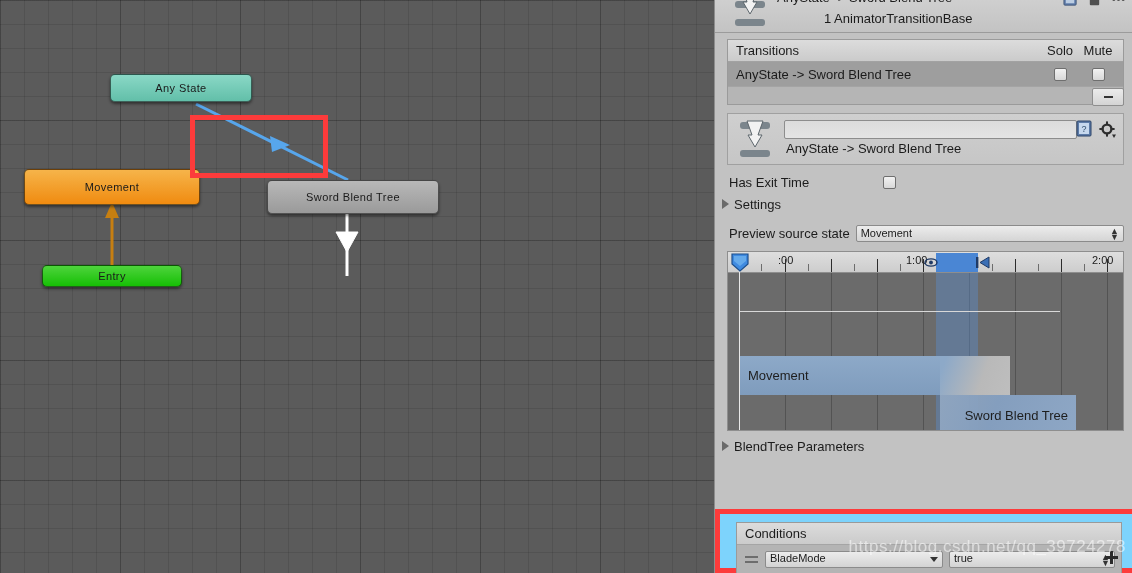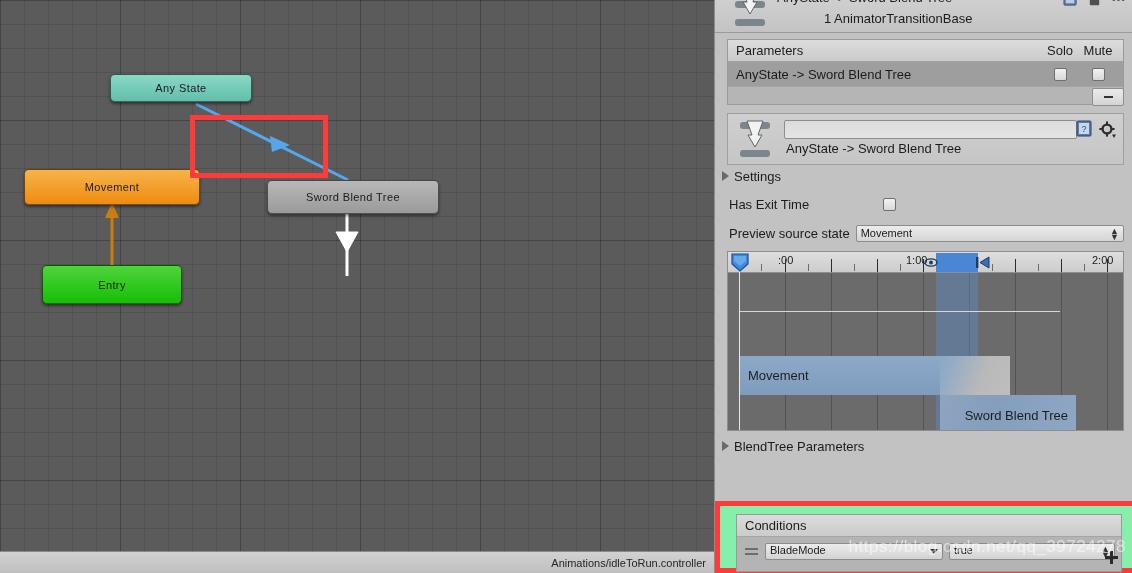--- a/index.html
+++ b/index.html
@@ -226,23 +226,23 @@
   #bt-row { height: 22px; margin-top: 4px; padding-left: 14px; display: flex; align-items: center; }
   #bt-row .tri {
     width: 0; height: 0; border-left: 7px solid #6a6a6a;
     border-top: 5px solid transparent; border-bottom: 5px solid transparent;
     margin-right: 5px; margin-left: -7px;
   }
   #bt-row .lbl { font-size: 13px; }
 
   
   #cond-outline {
-    position: absolute; left: 0; bottom: 0; width: 418px; height: 72px;
+    position: absolute; left: 0; bottom: 0; width: 418px; height: 64px;
     border: 5px solid #fc3b3b; border-right: none;
-    background: #86efac;
+    background: #7dd3fc;
   }
   #cond-box {
     position: absolute; left: 16px; top: 8px; right: 11px; height: 58px;
     background: #b4b4b4; border: 1px solid #9a9a9a;
   }
   #cond-head {
     height: 22px; background: linear-gradient(#dcdcdc,#cbcbcb);
     border-bottom: 1px solid #a5a5a5;
     display: flex; align-items: center; padding-left: 8px; font-size: 13px;
   }
@@ -292,34 +292,31 @@
     </svg>
 
     <div class="node any" style="left:110px; top:74px; width:142px; height:28px;">
       <span>Any State</span>
     </div>
 
     <div class="node movement" style="left:24px; top:169px; width:176px; height:36px;">
       <span>Movement</span>
     </div>
 
-    <div class="node entry" style="left:42px; top:265px; width:140px; height:39px;">
+    <div class="node entry" style="left:42px; top:265px; width:140px; height:22px;">
       <span>Entry</span>
     </div>
 
     <div class="node blend" style="left:267px; top:180px; width:172px; height:34px;">
       <span>Sword Blend Tree</span>
     </div>
 
 
     <div id="redbox"></div>
 
-    <div id="statusbar">
-      <span>Animations/idleToRun.controller</span>
-    </div>
   </div>
 
   <div id="inspector">
 
     <div id="insp-header">
       <svg class="trans-icon" viewBox="0 0 34 42">
         <rect x="2" y="13" width="30" height="7" rx="3" fill="#7b858c"></rect>
         <rect x="2" y="31" width="30" height="7" rx="3" fill="#7b858c"></rect>
         <polygon points="9,-4 25,-4 20,14 24,14 17,26 10,14 14,14" fill="#f2f2f2" stroke="#5d666c" stroke-width="1"></polygon>
       </svg>
@@ -337,21 +334,21 @@
         <svg class="hdr-ic" viewBox="0 0 16 16">
           <circle cx="3" cy="8" r="1.6" fill="#3b3b3b"></circle>
           <circle cx="8" cy="8" r="1.6" fill="#3b3b3b"></circle>
           <circle cx="13" cy="8" r="1.6" fill="#3b3b3b"></circle>
         </svg>
       </div>
     </div>
 
     <div id="trans-box">
       <div id="trans-head">
-        <span class="grow">Parameters</span>
+        <span class="grow">Transitions</span>
         <span class="col">Solo</span>
         <span class="col">Mute</span>
       </div>
       <div id="trans-row">
         <span class="grow">AnyState -&gt; Sword Blend Tree</span>
         <span class="col">
             <i class="ckbox"></i>
           </span>
         <span class="col">
             <i class="ckbox"></i>
@@ -383,28 +380,28 @@
           <rect x="7" y="0.4" width="2" height="3"></rect>
             <rect x="7" y="12.6" width="2" height="3"></rect>
           <rect x="0.4" y="7" width="3" height="2"></rect>
             <rect x="12.6" y="7" width="3" height="2"></rect>
         </g>
         <polygon points="13,13.5 17,13.5 15,17" fill="#2e2e2e"></polygon>
       </svg>
       <div id="name-sub">AnyState -&gt; Sword Blend Tree</div>
     </div>
 
+    <div class="row" id="has-exit">
+      <span class="lbl">Has Exit Time</span>
+      <i class="ckbox"></i>
+    </div>
+
     <div class="row" id="settings-row">
       <i class="tri"></i>
       <span class="lbl">Settings</span>
-    </div>
-
-    <div class="row" id="has-exit">
-      <span class="lbl">Has Exit Time</span>
-      <i class="ckbox"></i>
     </div>
 
     <div class="row" id="preview-row">
       <span class="lbl">Preview source state</span>
       <div id="preview-select">
         <span>Movement</span>
         <span class="updown">▲<br>▼</span>
       </div>
     </div>
 

